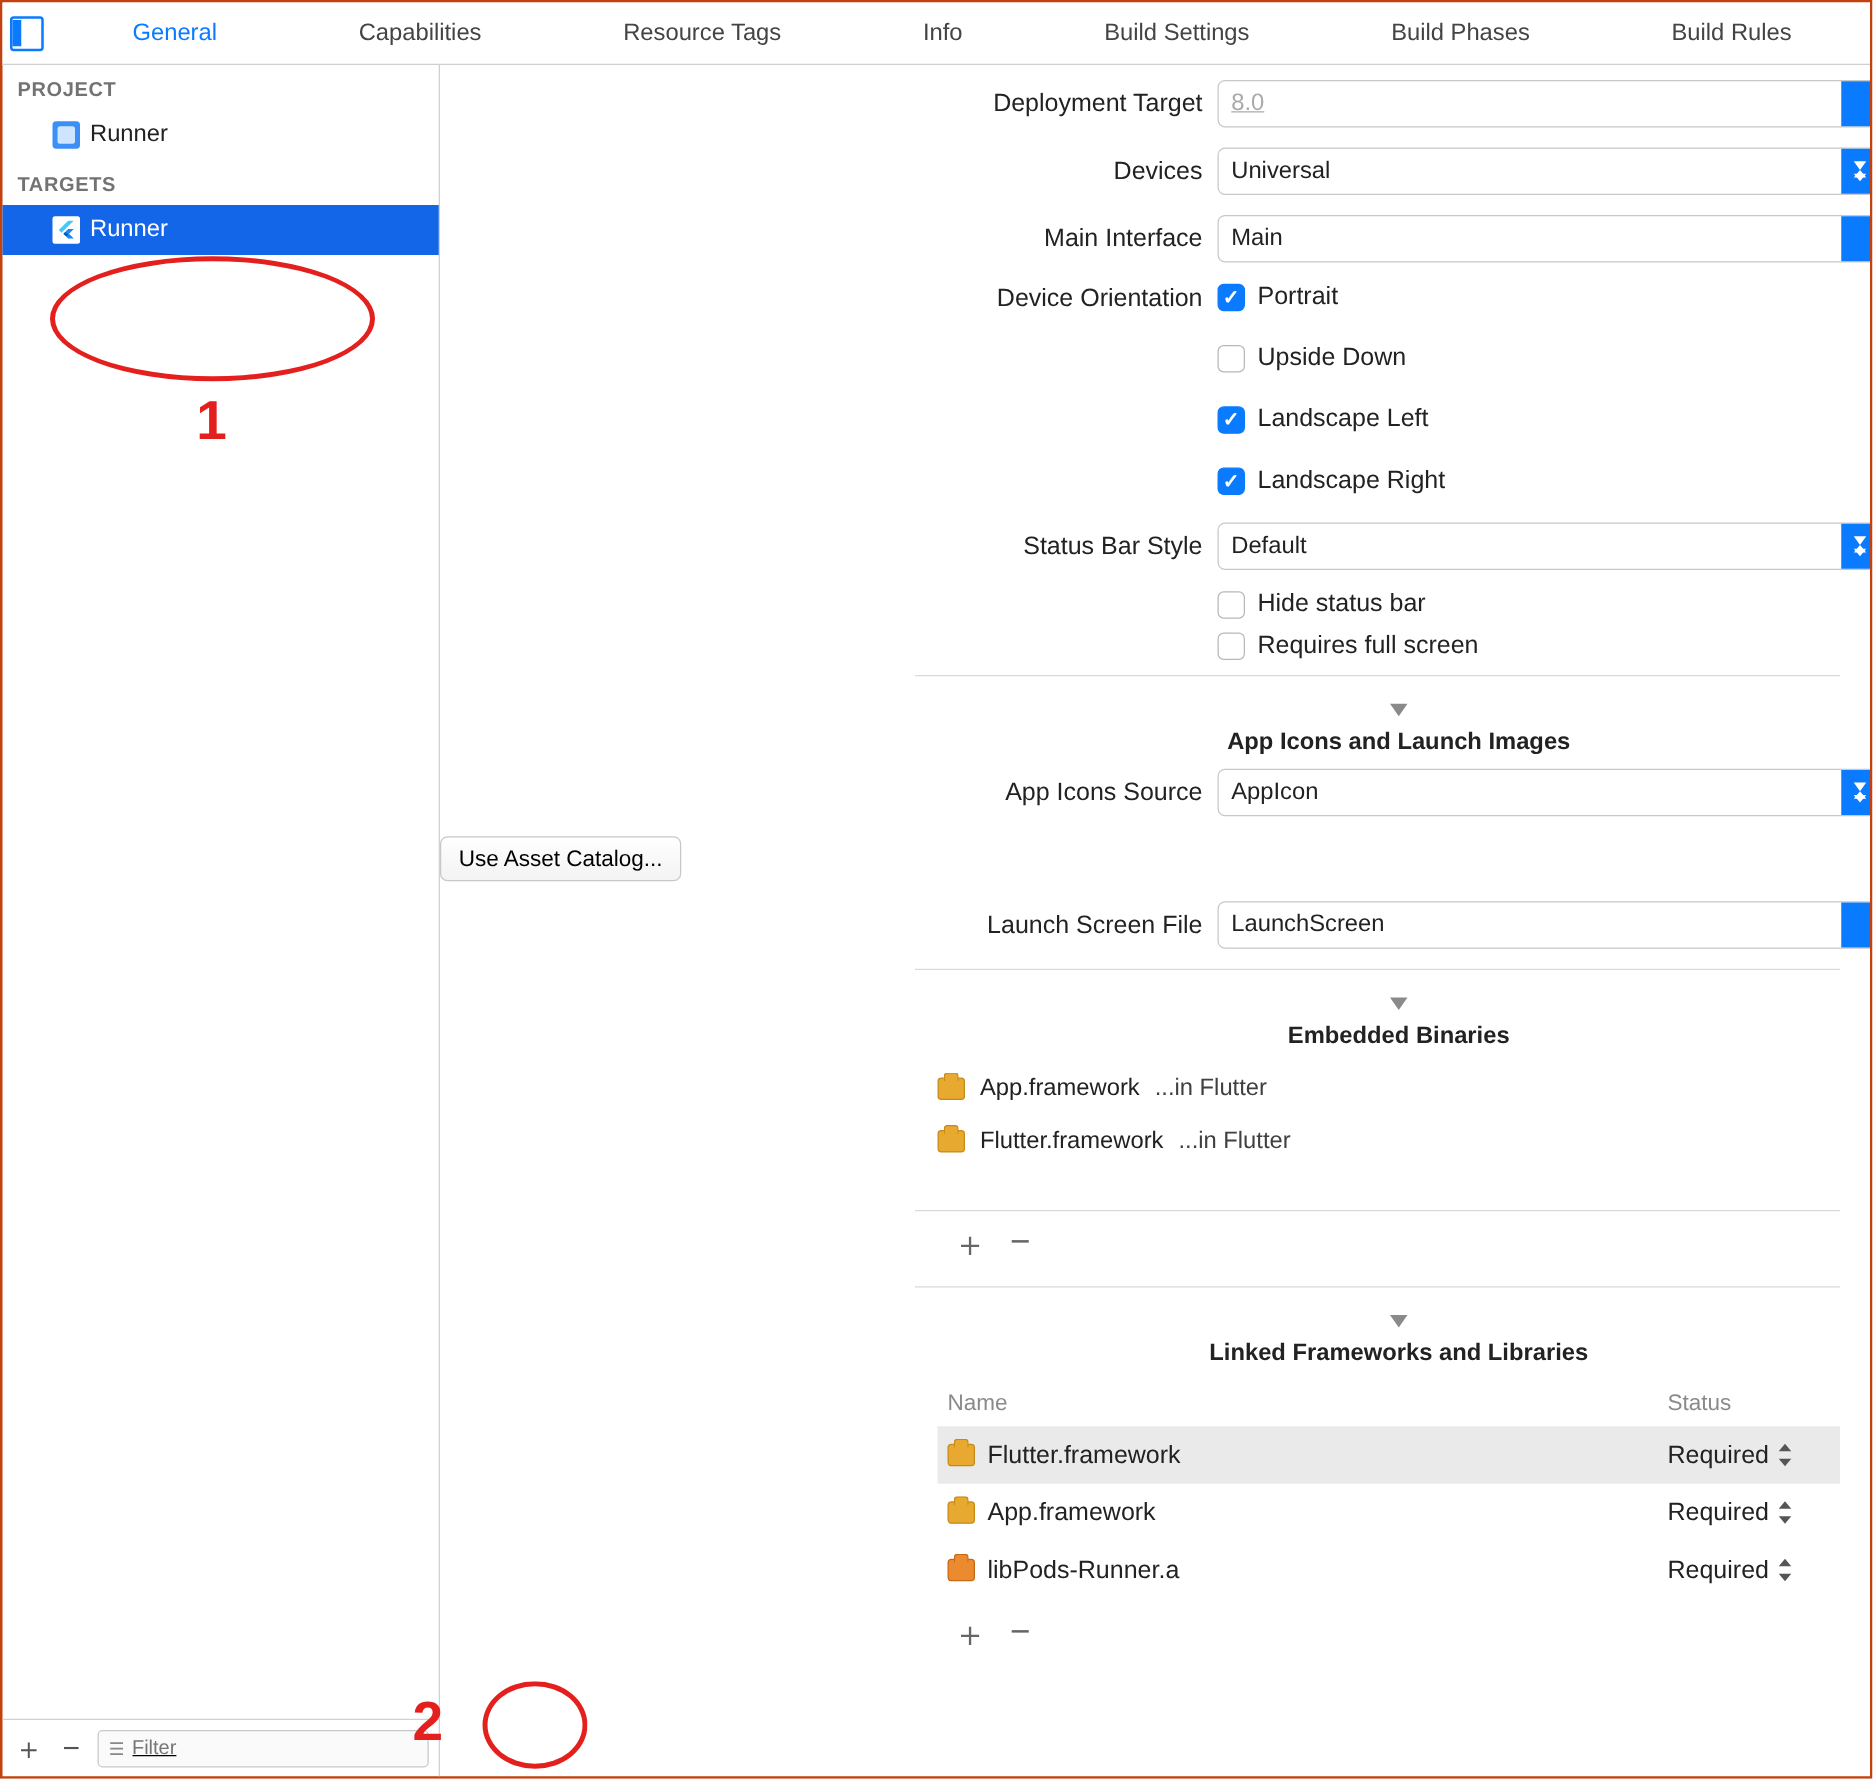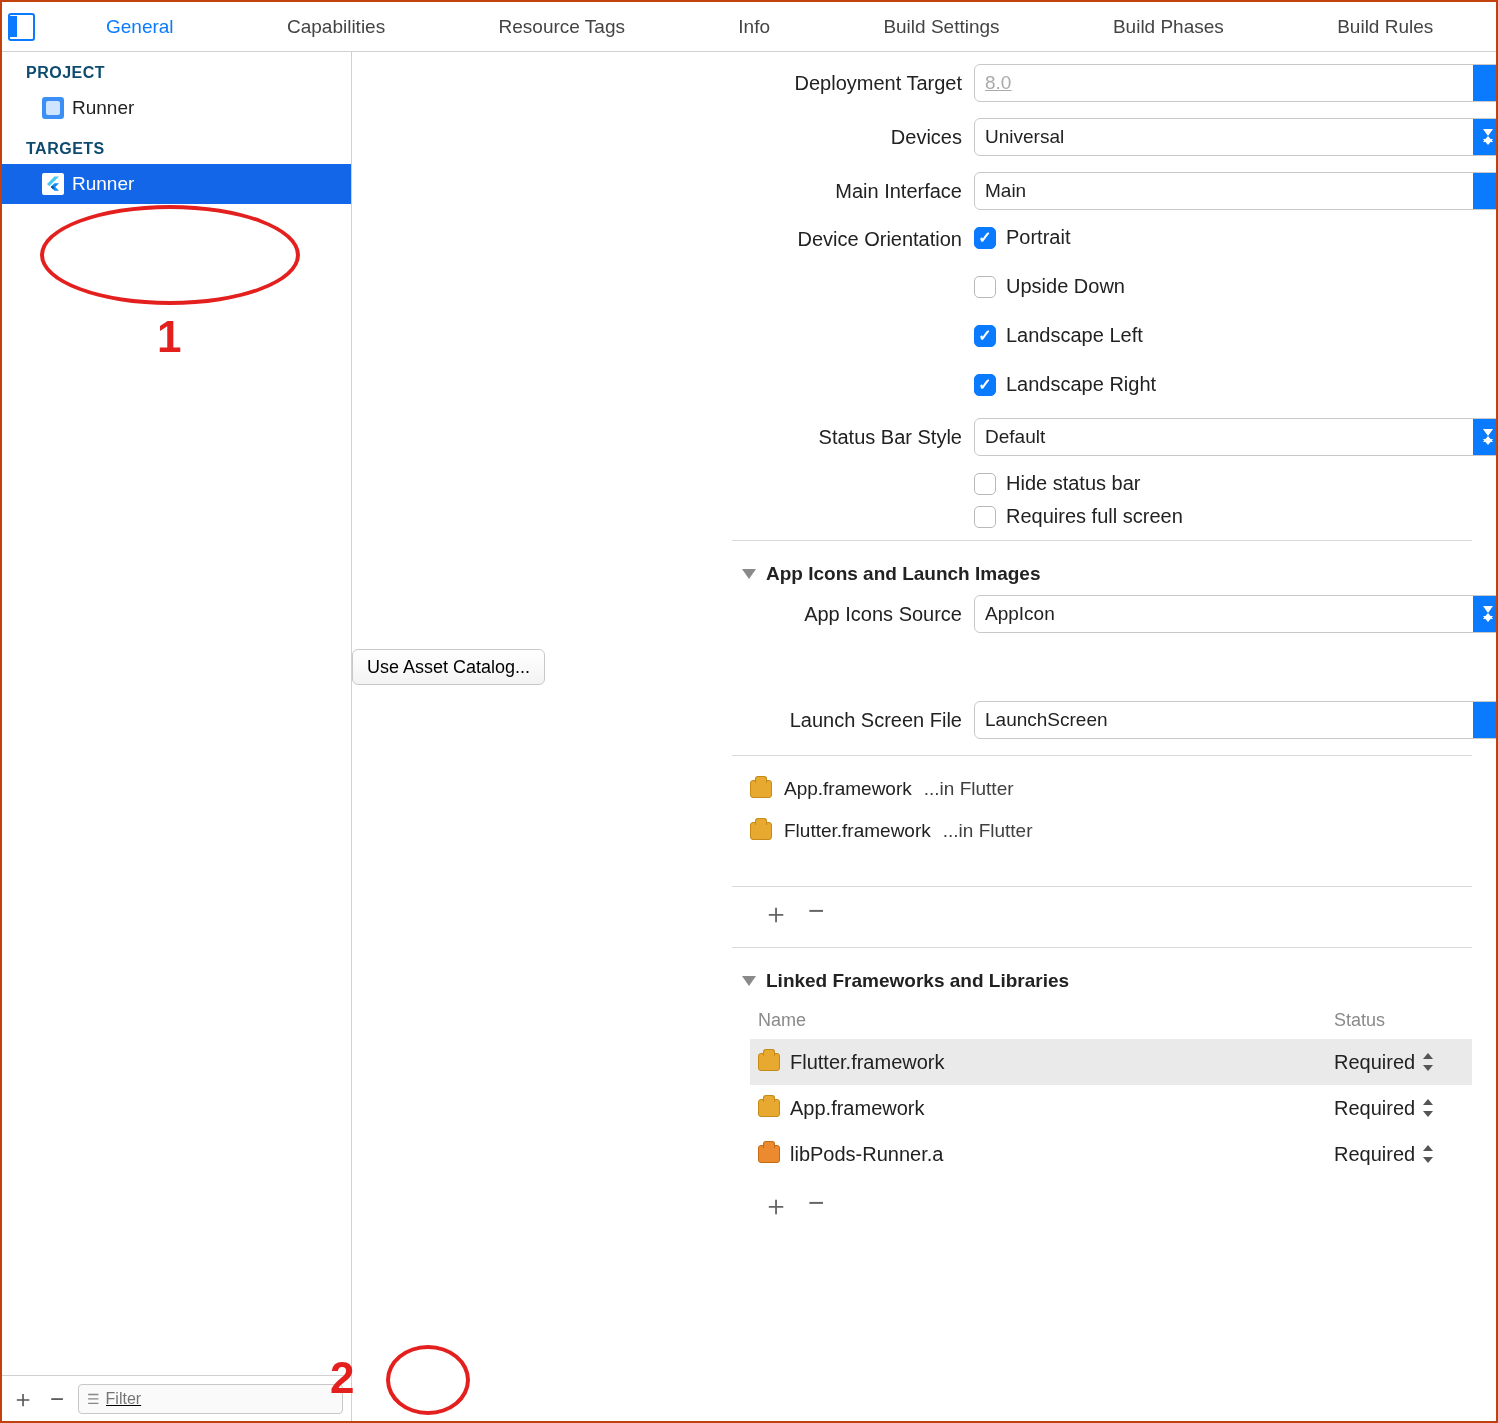--- a/index.html
+++ b/index.html
@@ -28,22 +28,22 @@
     padding: 0 16px; line-height: 50px; font-size: 19px; color:#444; cursor:pointer;
   }
   .tab.active { color:#0a7bff; }
   
   .split { display:flex; flex:1; min-height:0;}
   .sidebar {
     width: 350px; min-width:350px; border-right:1px solid #d0d0d0;
     display:flex; flex-direction:column; position:relative;
   }
   .sb-section-head {
-    font-size:16px; font-weight:700; color:#0c4a6e; letter-spacing:0.5px;
-    padding: 12px 24px 6px;
+    font-size:16px; font-weight:700; color:#737373; letter-spacing:0.5px;
+    padding: 12px 12px 6px;
   }
   .sb-row {
     display:flex; align-items:center; gap:8px; height:40px;
     padding: 0 14px 0 40px; font-size:19px; cursor:pointer;
   }
   .sb-row.selected { background:#1466e8; color:#fff; }
   .sb-row .proj-icon {
     width:22px;height:22px;background:#3b8ff5;border-radius:3px;
     position:relative;
   }
@@ -106,21 +106,21 @@
     background:#fff;display:flex;align-items:center;justify-content:center;
     cursor:pointer;
   }
   .check.on { background:#0a7bff;border-color:#0a7bff;}
   .check.on::after{content:"✓";color:#fff;font-size:16px;font-weight:700;}
   .check-group{padding-left:622px;}
   
   .hr { border:0;border-top:1px solid #d9d9d9;margin: 12px 0; margin-left:380px;margin-right:24px;}
   .section-head{
     display:flex;align-items:center;gap:10px;
-    padding:10px 0 10px 390px; font-weight:700; font-size:19px;
+    padding:10px 0 10px 390px; font-weight:700; font-size:19px;flex-direction:column;
   }
   .disclose{
     width:0;height:0;border-left:7px solid transparent;border-right:7px solid transparent;
     border-top:10px solid #8a8a8a; cursor:pointer;
   }
   .btn {
     height:36px;border:1px solid #c8c8c8;border-radius:6px;padding:0 14px;
     background:linear-gradient(#fff,#f3f3f3); font-size:18px;display:inline-flex;align-items:center;cursor:pointer;
   }
   
@@ -288,20 +288,24 @@
       <div class="form-row">
         <div class="label">Launch Screen File</div>
         <div class="field">
           <span>LaunchScreen</span>
           <span class="arrow"></span>
         </div>
       </div>
 
       <hr class="hr">
 
+      <div class="section-head">
+        <span class="disclose"></span>
+        <span>Embedded Binaries</span>
+      </div>
 
       <div class="list">
         <div class="list-row">
           <span class="brief"></span>
           <span>App.framework</span>
           <span class="meta">...in Flutter</span>
         </div>
         <div class="list-row">
           <span class="brief"></span>
           <span>Flutter.framework</span>

